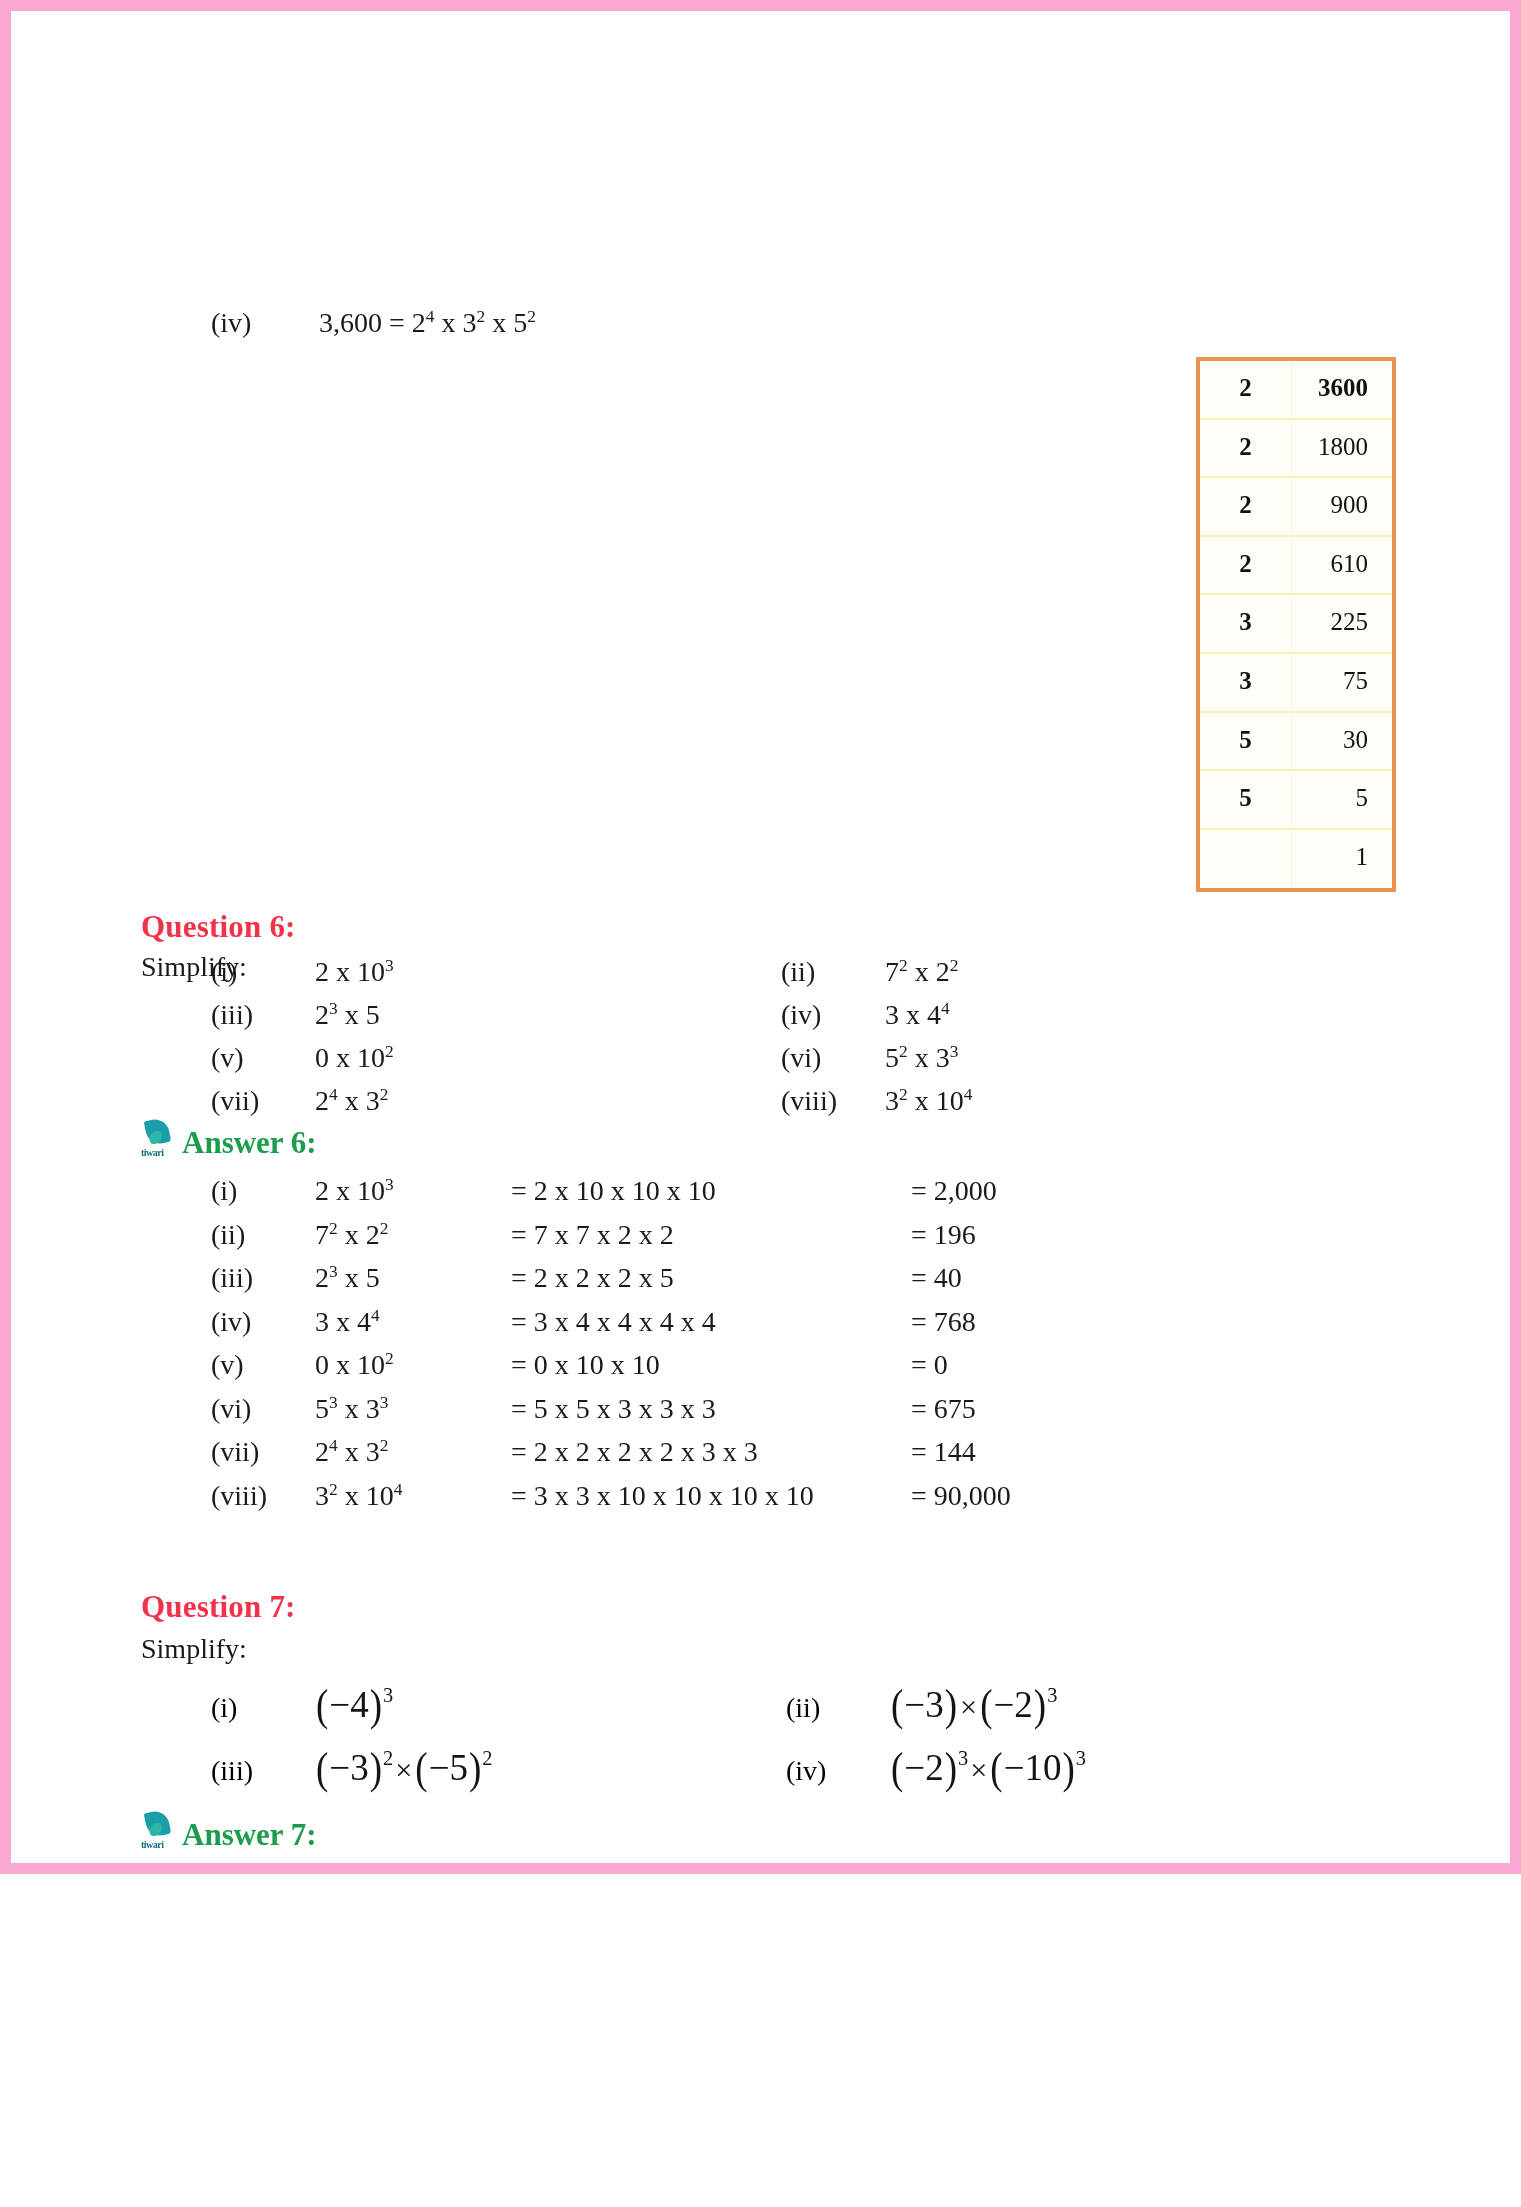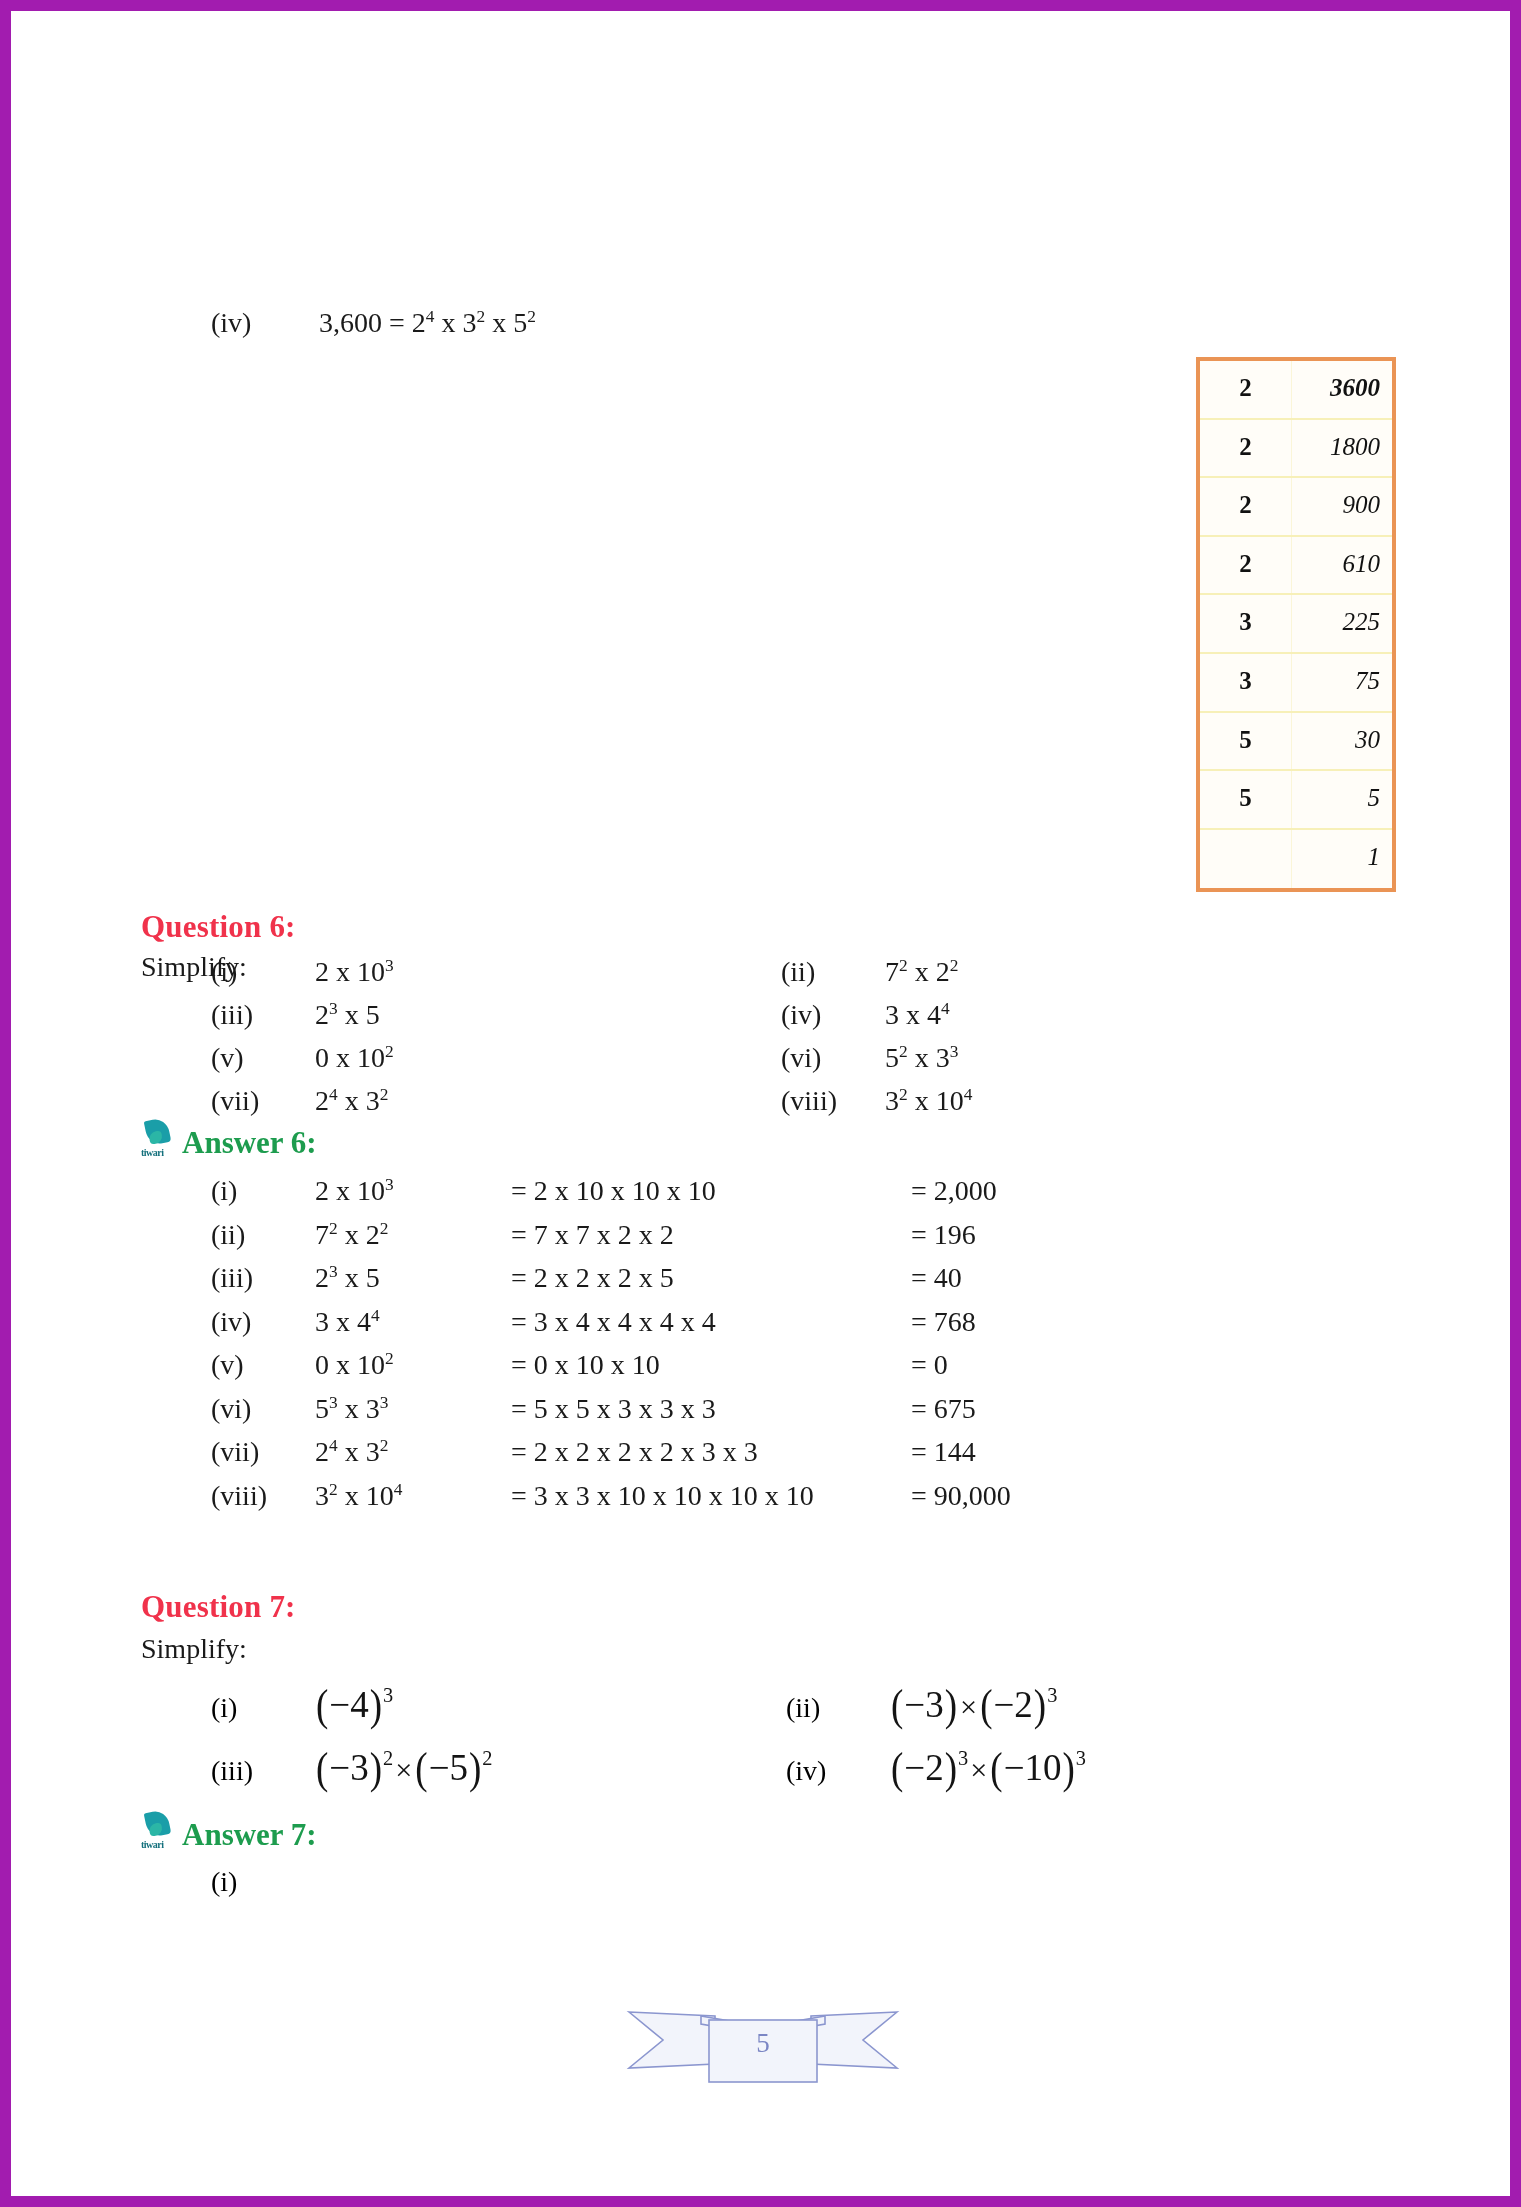--- a/index.html
+++ b/index.html
@@ -7,24 +7,24 @@
     margin: 0;
     padding: 0;
     background: #ffffff;
   }
   body {
     font-family: "Liberation Serif", serif;
   }
   .page {
     position: relative;
     width: 1521px;
-    height: 2207px;
+    height: 1874px;
     background: #fde047;
     box-sizing: border-box;
-    border: 11px solid #a21caf;
+    border: 11px solid #f9a8d4;
     overflow: hidden;
   }
   .paper {
     position: absolute;
     left: 0; top: 0; right: 0; bottom: 0;
     background: #ffffff;
   }
   sup {
     font-size: 0.62em;
     vertical-align: super;
@@ -70,27 +70,26 @@
     font-size: 25px;
     color: #111;
     border-right: 1px solid #fbf6d8;
     box-sizing: border-box;
     height: 100%;
     line-height: 54px;
   }
   .factor-table .fnum {
     width: 52%;
     text-align: right;
-    padding-right: 12px;
+    padding-right: 24px;
     font-size: 25px;
     color: #111;
     box-sizing: border-box;
     height: 100%;
     line-height: 54px;
-    font-style: italic;
   }
   .factor-table .frow.first .fdiv,
   .factor-table .frow.first .fnum { font-weight: bold; }
 
   
   .q-heading {
     position: absolute;
     left: 130px;
     font-family: "Liberation Serif", serif;
     font-weight: bold;

